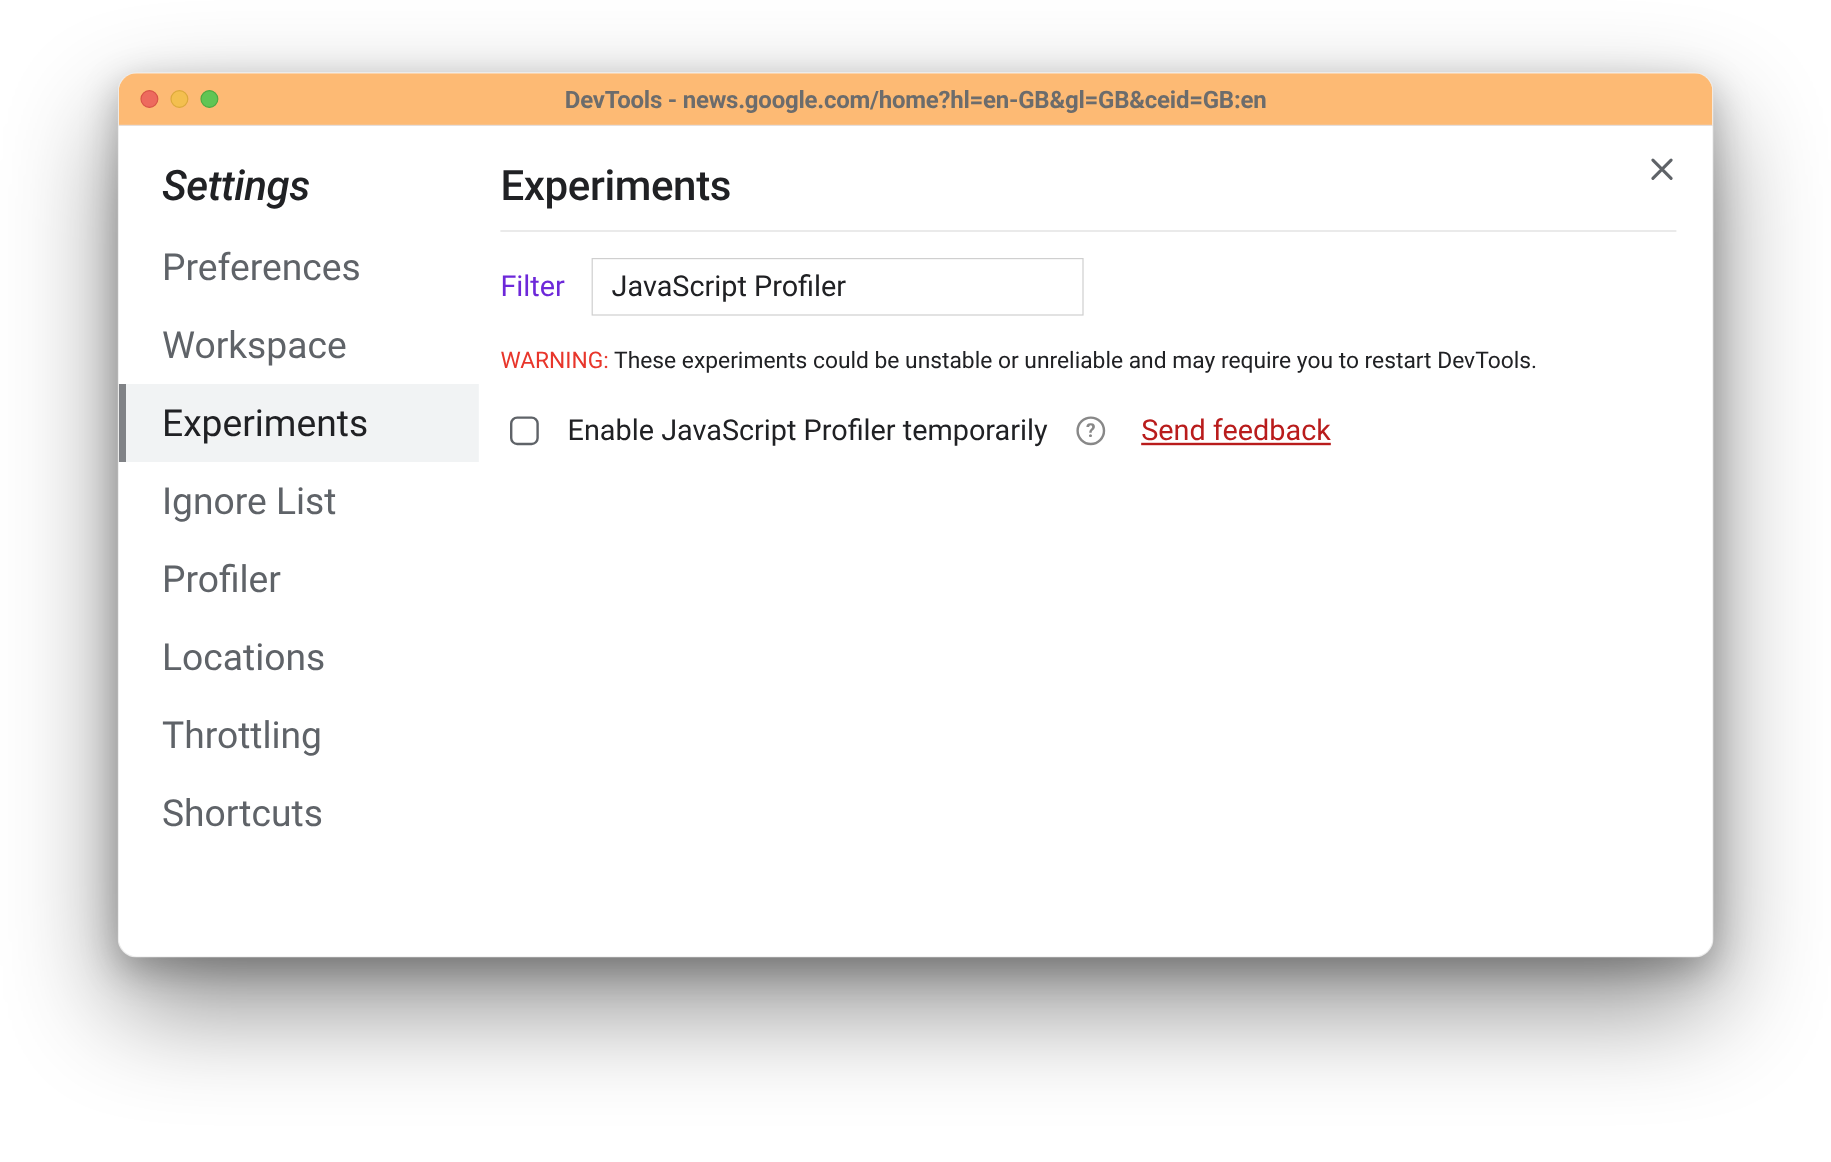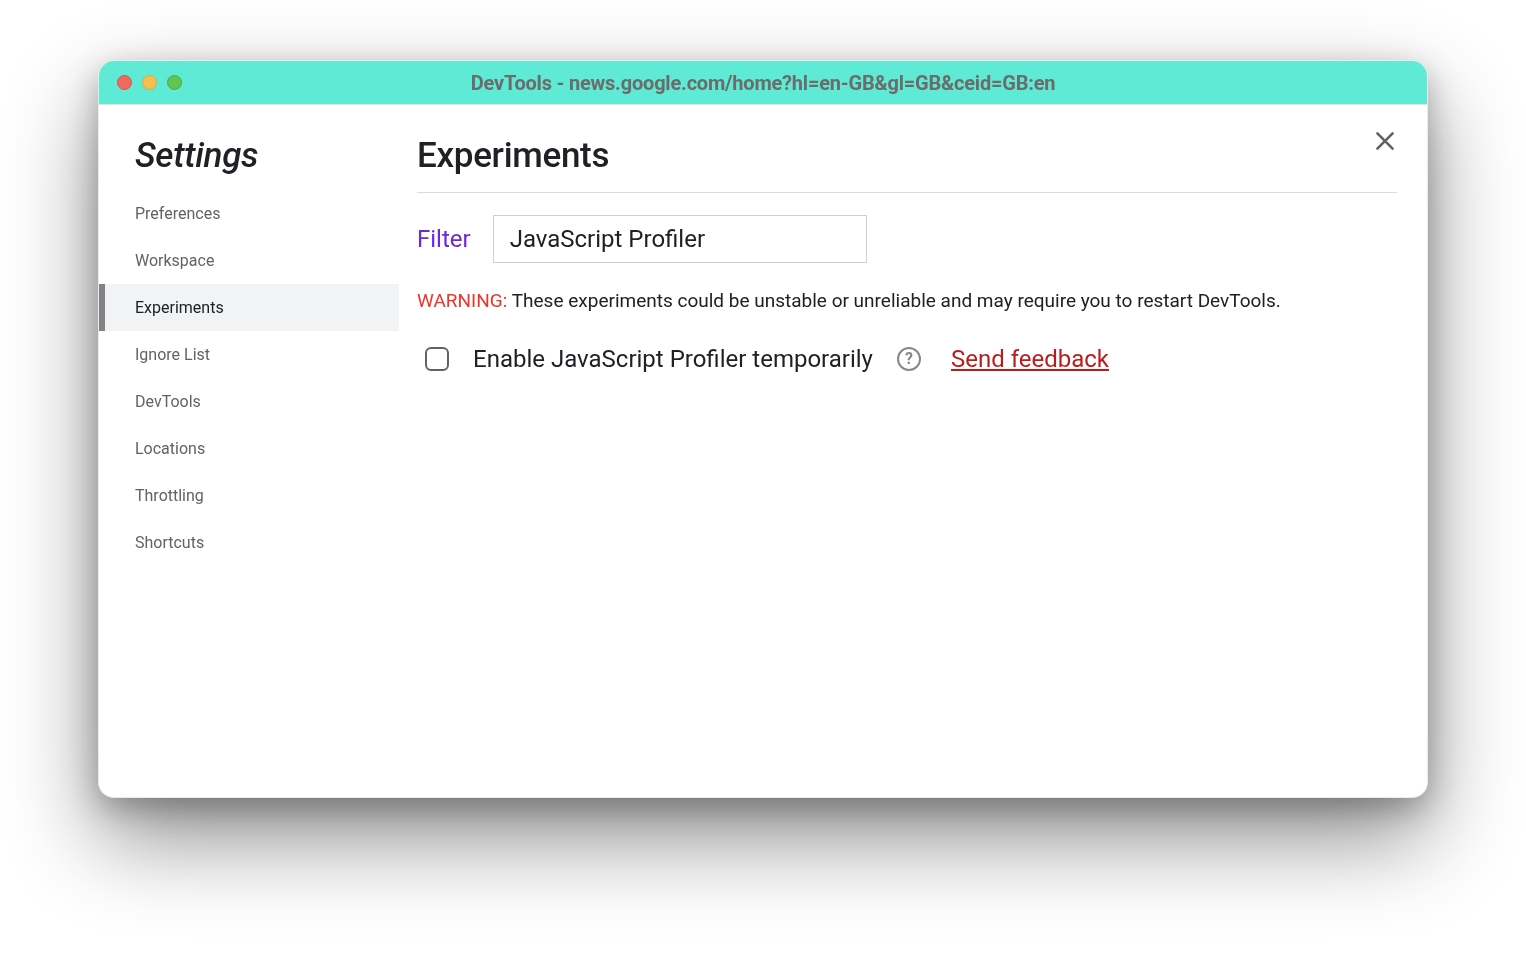--- a/index.html
+++ b/index.html
@@ -24,21 +24,21 @@
     background: #ffffff;
     border-radius: 16px;
     box-shadow: 0 40px 90px rgba(0,0,0,0.45), 0 10px 30px rgba(0,0,0,0.25);
     overflow: hidden;
     display: flex;
     flex-direction: column;
     border: 1px solid rgba(0,0,0,0.08);
   }
   .titlebar {
     height: 44px;
-    background: #5eead4;
+    background: #fdba74;
     display: flex;
     align-items: center;
     border-bottom: 1px solid #e6dedb;
     position: relative;
   }
   .traffic-lights {
     display: flex;
     gap: 10px;
     padding-left: 18px;
   }
@@ -87,21 +87,21 @@
   }
   .sidebar-title {
     font-size: 35px;
     font-weight: 500;
     color: #202124;
     padding: 0 0 14px 36px;
     letter-spacing: -0.3px;
     font-style: italic;
   }
   .sidebar-item {
-    font-size: 16px;
+    font-size: 31px;
     color: #5f6368;
     padding: 14px 0 14px 36px;
     cursor: pointer;
     position: relative;
   }
   .sidebar-item.selected {
     background: #f1f3f4;
     color: #202124;
   }
   .sidebar-item.selected::before {
@@ -134,21 +134,21 @@
   }
   .filter-label {
     font-size: 24px;
     color: #6d28d9;
   }
   .filter-input {
     font-size: 24px;
     color: #202124;
     border: 1px solid #cfcfcf;
     padding: 9px 16px;
-    width: 374px;
+    width: 410px;
     outline: none;
     font-family: inherit;
   }
   .warning {
     font-size: 19px;
     color: #202124;
     padding: 14px 20px 10px 0;
     line-height: 1.45;
   }
   .warning-label {
@@ -222,21 +222,21 @@
         <div class="sidebar-item">
           <span>Workspace</span>
         </div>
         <div class="sidebar-item selected">
           <span>Experiments</span>
         </div>
         <div class="sidebar-item">
           <span>Ignore List</span>
         </div>
         <div class="sidebar-item">
-          <span>DevTools</span>
+          <span>Profiler</span>
         </div>
         <div class="sidebar-item">
           <span>Locations</span>
         </div>
         <div class="sidebar-item">
           <span>Throttling</span>
         </div>
         <div class="sidebar-item">
           <span>Shortcuts</span>
         </div>

